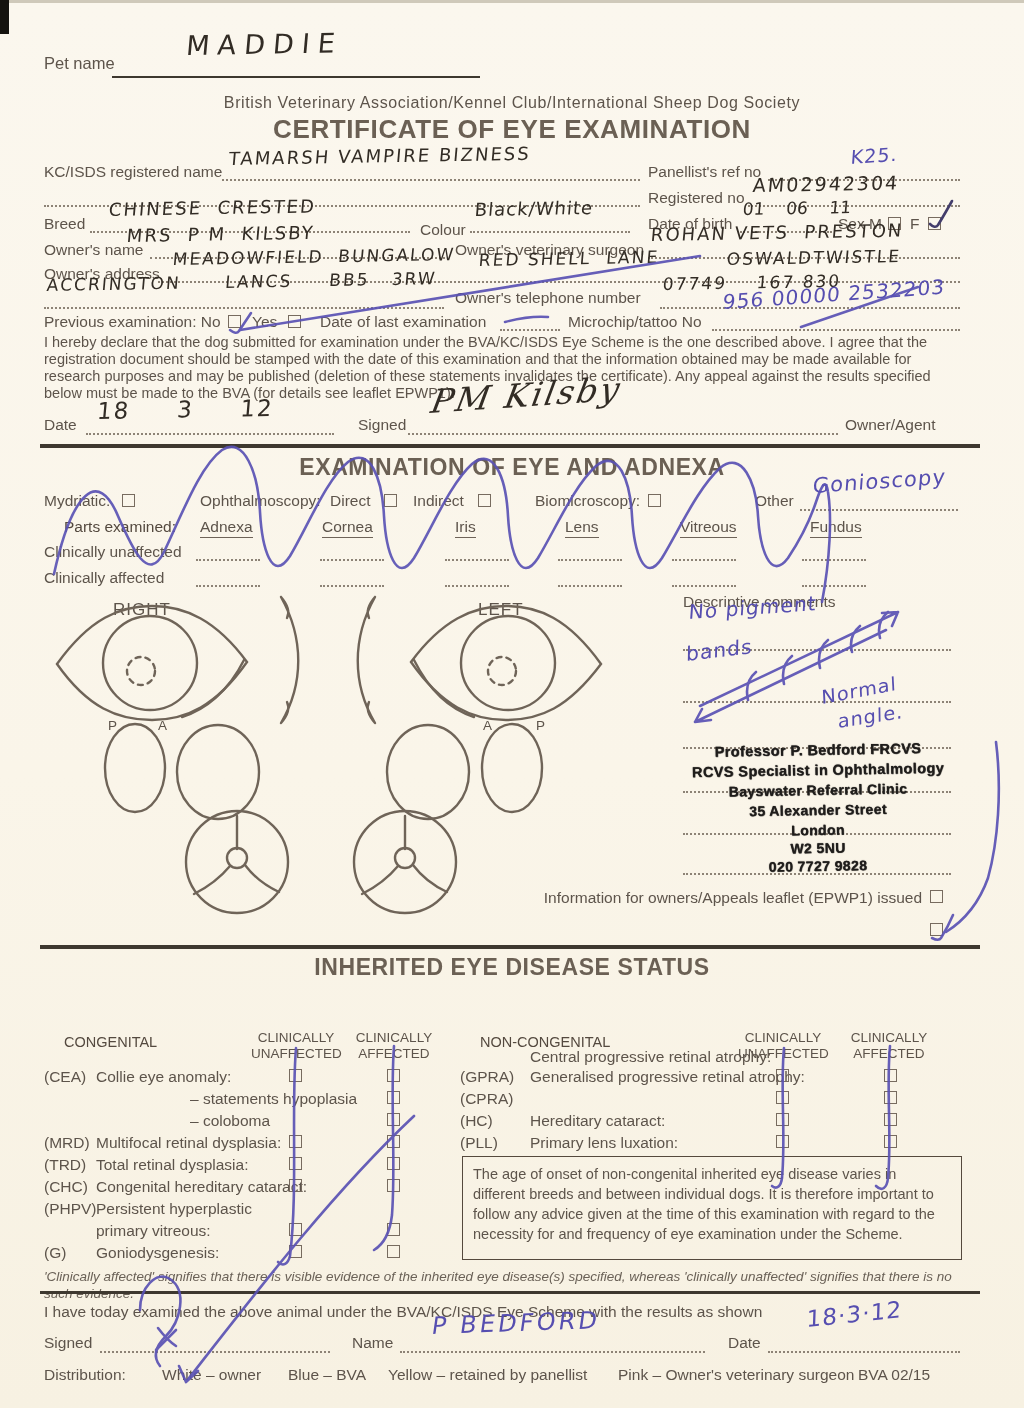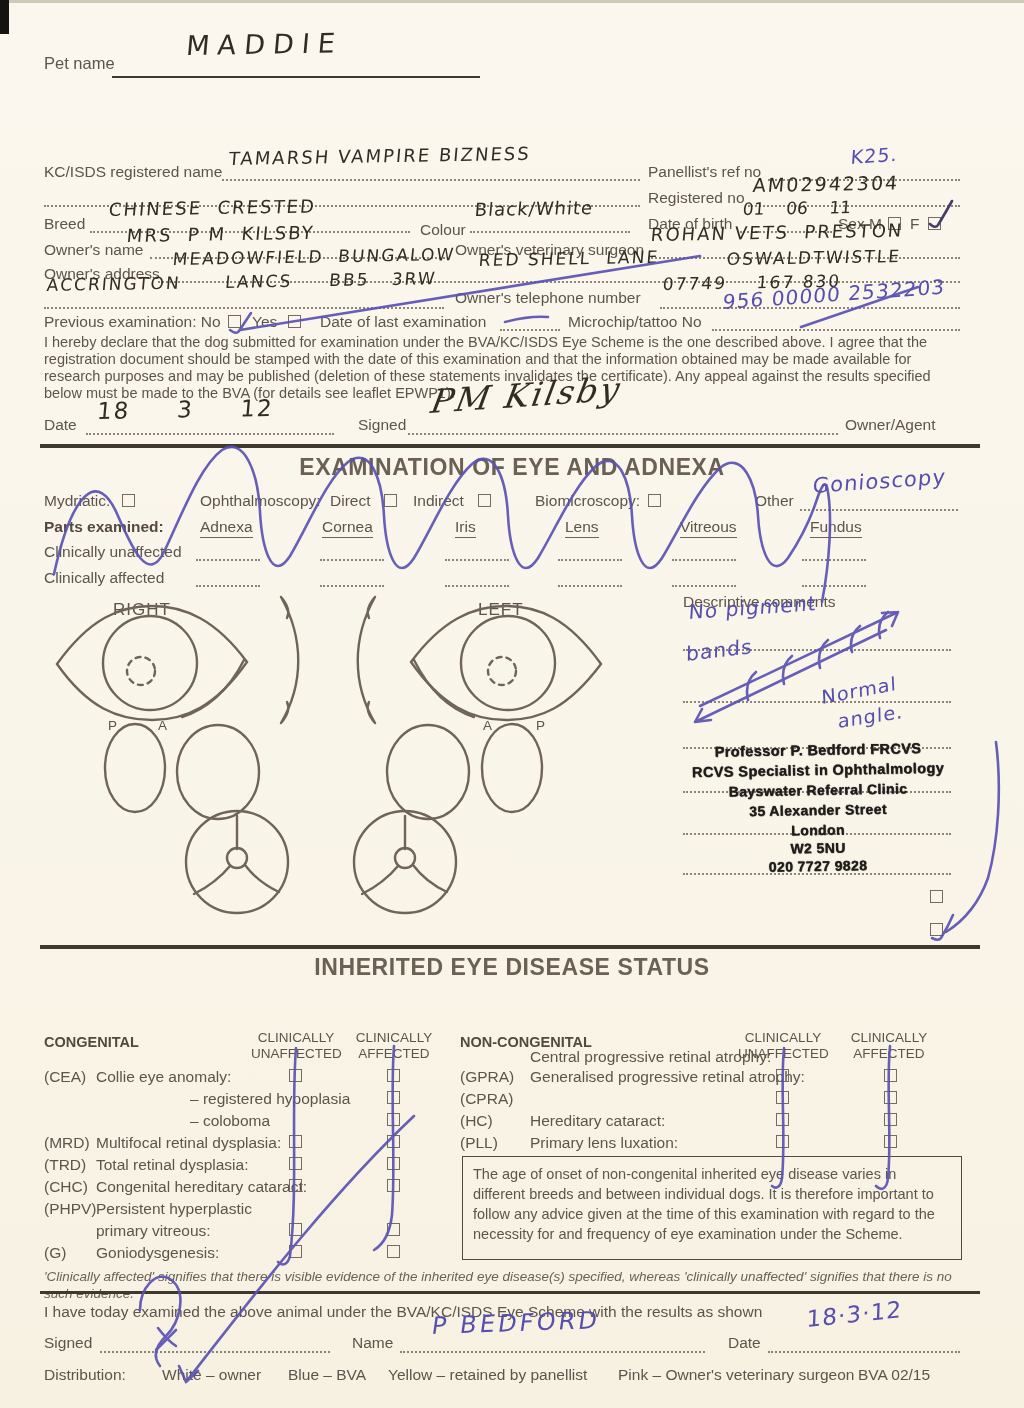--- a/index.html
+++ b/index.html
@@ -1,21 +1,21 @@
 <!DOCTYPE html>
 <html><head>
 <meta charset="utf-8">
 <style>
   html,body{margin:0;padding:0;background:#d9d4c8;}
   .page{position:relative;width:1024px;height:1408px;margin:0 auto;overflow:hidden;
         background:linear-gradient(180deg,#fbf7ee 0%,#faf5e9 55%,#f7f1e2 100%);
         font-family:"Liberation Sans",sans-serif;color:#5d544b;}
   .lbl{position:absolute;font-size:15.5px;white-space:nowrap;color:#5d544b;}
   .sm{font-size:13.5px;}
-  .b{font-weight:bold;color:#54493f;}
+  .b{font-weight:normal;color:#54493f;margin-left:20px;}
   .hd{position:absolute;left:0;width:100%;text-align:center;font-weight:bold;color:#6b6054;letter-spacing:.6px;}
   .dots{position:absolute;height:13px;border-bottom:2px dotted #8d8376;}
   .cb{position:absolute;width:13px;height:13px;border:1.6px solid #776b5f;box-sizing:border-box;background:transparent;}
   .rule{position:absolute;background:#3e382f;}
   .hw{position:absolute;font-family:"DejaVu Sans",sans-serif;color:#322c25;white-space:pre;
       transform:skewX(-6deg) rotate(-1deg);transform-origin:left bottom;letter-spacing:2px;}
   .hwb{position:absolute;font-family:"DejaVu Sans",sans-serif;color:#564eb0;white-space:pre;
       transform:skewX(-8deg) rotate(-4deg);transform-origin:left bottom;letter-spacing:1px;}
   .sig{font-family:"DejaVu Serif",serif;font-style:italic;}
   .stampline{position:absolute;left:666px;width:304px;text-align:center;font-weight:bold;color:#1f1d1b;
@@ -32,20 +32,22 @@
 <body>
 
 <div class="page">
   <div class="artifact-top"></div>
   <div class="artifact-tab"></div>
 
   <span class="lbl" style="left:44px;top:54px;font-size:16.5px">Pet name</span>
   <span class="hw" style="left:185px;top:30px;font-size:27px;letter-spacing:8px">MADDIE</span>
   <div class="rule" style="left:112px;top:76px;width:368px;height:2px"></div>
 
+  <div class="hd" style="top:94px;font-weight:normal;font-size:16px;color:#5d544b">British Veterinary Association/Kennel Club/International Sheep Dog Society</div>
+  <div class="hd" style="top:114px;font-size:26px">CERTIFICATE OF EYE EXAMINATION</div>
 
   <span class="lbl" style="left:44px;top:163px">KC/ISDS registered name</span>
   <div class="dots" style="left:222px;top:166px;width:418px"></div>
   <span class="hw" style="left:228px;top:148px;font-size:18px">TAMARSH VAMPIRE BIZNESS</span>
   <span class="lbl" style="left:648px;top:163px">Panellist's ref no</span>
   <div class="dots" style="left:768px;top:166px;width:192px"></div>
   <span class="hwb" style="left:850px;top:146px;font-size:19px">K25.</span>
 
   <div class="dots" style="left:44px;top:192px;width:596px"></div>
   <span class="lbl" style="left:648px;top:189px">Registered no</span>
@@ -166,20 +168,21 @@
   <span class="hwb" style="left:838px;top:710px;font-size:19px;transform:skewX(-8deg) rotate(-9deg)">angle.</span>
 
   <div class="stampline" style="top:742px">Professor P. Bedford FRCVS</div>
   <div class="stampline" style="top:762px">RCVS Specialist in Ophthalmology</div>
   <div class="stampline" style="top:782px;font-size:14px">Bayswater Referral Clinic</div>
   <div class="stampline" style="top:802px;font-size:14px">35 Alexander Street</div>
   <div class="stampline" style="top:822px;font-size:14px">London</div>
   <div class="stampline" style="top:840px;font-size:14px">W2 5NU</div>
   <div class="stampline" style="top:858px;font-size:14px">020 7727 9828</div>
 
+  <span class="lbl" style="right:102px;left:auto;top:889px">Information for owners/Appeals leaflet (EPWP1) issued</span>
   <span class="cb" style="left:930px;top:890px"></span>
   <span class="cb" style="left:930px;top:923px"></span>
 
   <div class="rule" style="left:40px;top:945px;width:940px;height:4px"></div>
 
   <div class="hd" style="top:954px;font-size:23px">INHERITED EYE DISEASE STATUS</div>
 
   <span class="lbl b" style="left:44px;top:1034px;font-size:14.5px">CONGENITAL</span>
   <span class="lbl sm" style="left:251px;top:1030px;width:90px;text-align:center">CLINICALLY</span>
   <span class="lbl sm" style="left:251px;top:1046px;width:90px;text-align:center">UNAFFECTED</span>
@@ -189,21 +192,21 @@
   <span class="lbl sm" style="left:738px;top:1030px;width:90px;text-align:center">CLINICALLY</span>
   <span class="lbl sm" style="left:738px;top:1046px;width:90px;text-align:center">UNAFFECTED</span>
   <span class="lbl sm" style="left:844px;top:1030px;width:90px;text-align:center">CLINICALLY</span>
   <span class="lbl sm" style="left:844px;top:1046px;width:90px;text-align:center">AFFECTED</span>
 
   <span class="lbl" style="left:44px;top:1068px">(CEA)</span>
   <span class="lbl" style="left:96px;top:1068px">Collie eye anomaly:</span>
   <span class="cb" style="left:289px;top:1069px"></span>
   <span class="cb" style="left:387px;top:1069px"></span>
 
-  <span class="lbl" style="left:190px;top:1090px">– registered hypoplasia</span>
+  <span class="lbl" style="left:190px;top:1090px">– statements hypoplasia</span>
   <span class="cb" style="left:387px;top:1091px"></span>
 
   <span class="lbl" style="left:190px;top:1112px">– coloboma</span>
   <span class="cb" style="left:387px;top:1113px"></span>
 
   <span class="lbl" style="left:44px;top:1134px">(MRD)</span>
   <span class="lbl" style="left:96px;top:1134px">Multifocal retinal dysplasia:</span>
   <span class="cb" style="left:289px;top:1135px"></span>
   <span class="cb" style="left:387px;top:1135px"></span>
 

